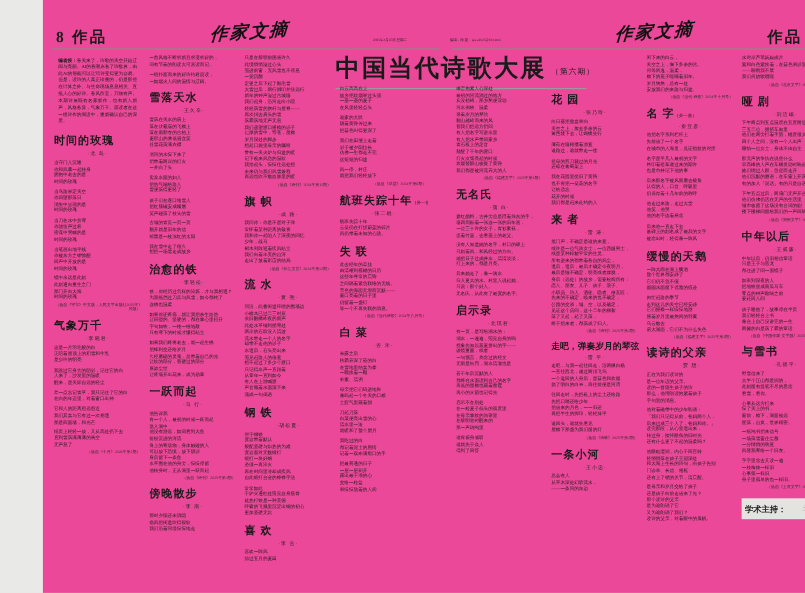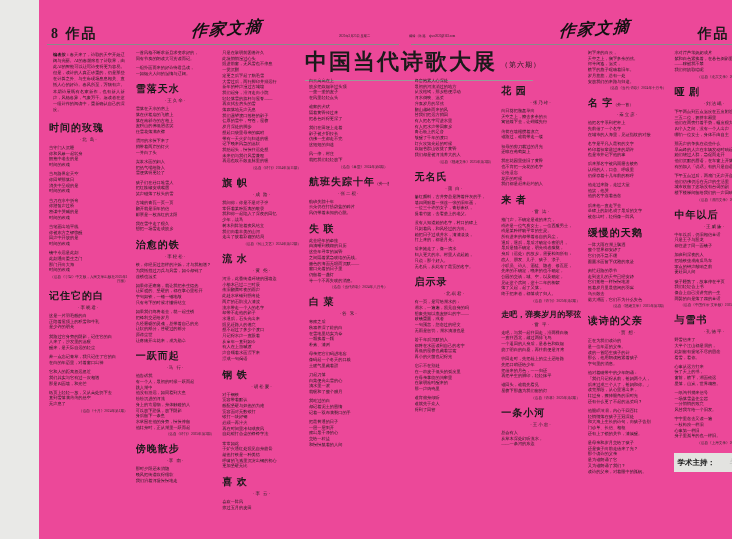--- a/index.html
+++ b/index.html
@@ -87,21 +87,21 @@
           <div class="pline">回声中开放的是</div>
           <div class="pline">时间的玫瑰</div>
           <div class="pgap"></div>
           <div class="pline">镜中永远是此刻</div>
           <div class="pline">此刻通向重生之门</div>
           <div class="pline">那门开向大海</div>
           <div class="pline">时间的玫瑰</div>
           <div class="pcite">（选自《守望》中文版，人民文学出版社2025年1月版）</div>
         </div>
         <div class="block">
-          <div class="ptitle">记住它的白</div>
+          <div class="ptitle">气象万千</div>
           <div class="pauthor">·李晓君·</div>
           <div class="pline">这是一片羽毛般的白</div>
           <div class="pline">正陪着屋顶上的积雪和牛乳</div>
           <div class="pline">是少许的明亮</div>
           <div class="pgap"></div>
           <div class="pline">我路过它身旁的阴影，记住它的白</div>
           <div class="pline">人来了，沙发里的温暖</div>
           <div class="pline">醒来，是天际自远的轻尘</div>
           <div class="pgap"></div>
           <div class="pline">差一点忘记青草，我只记住了它的白</div>

